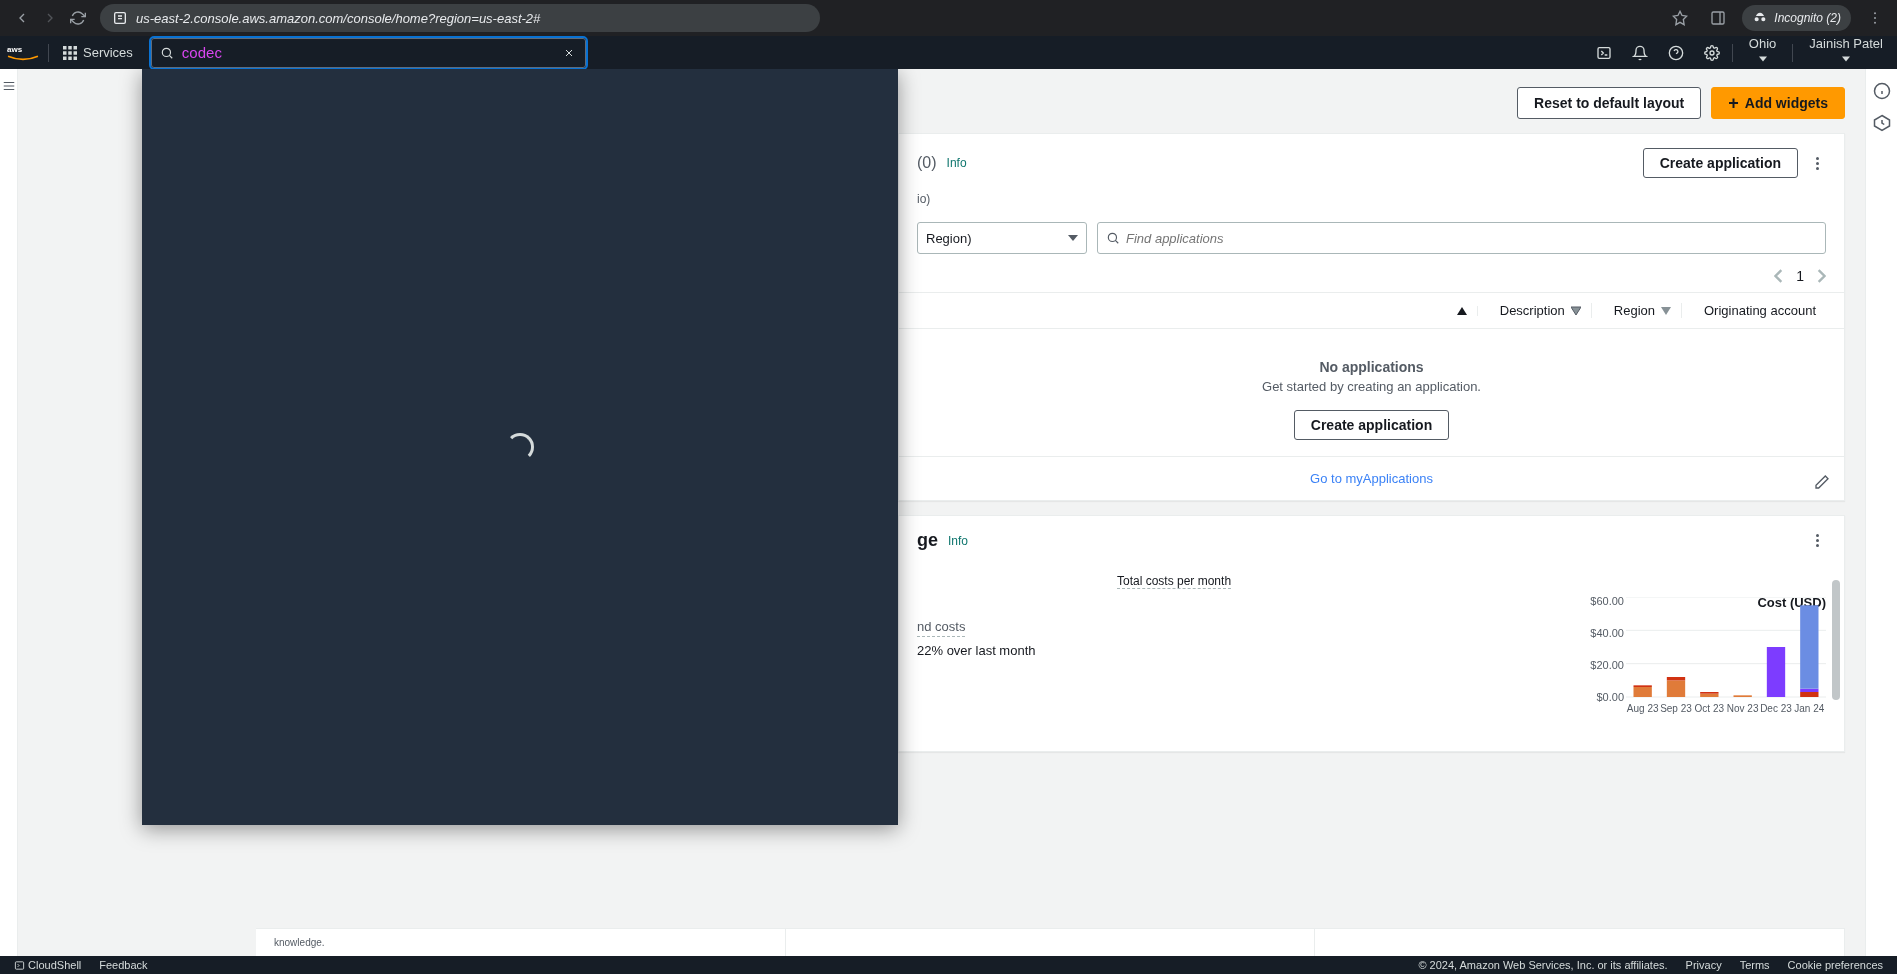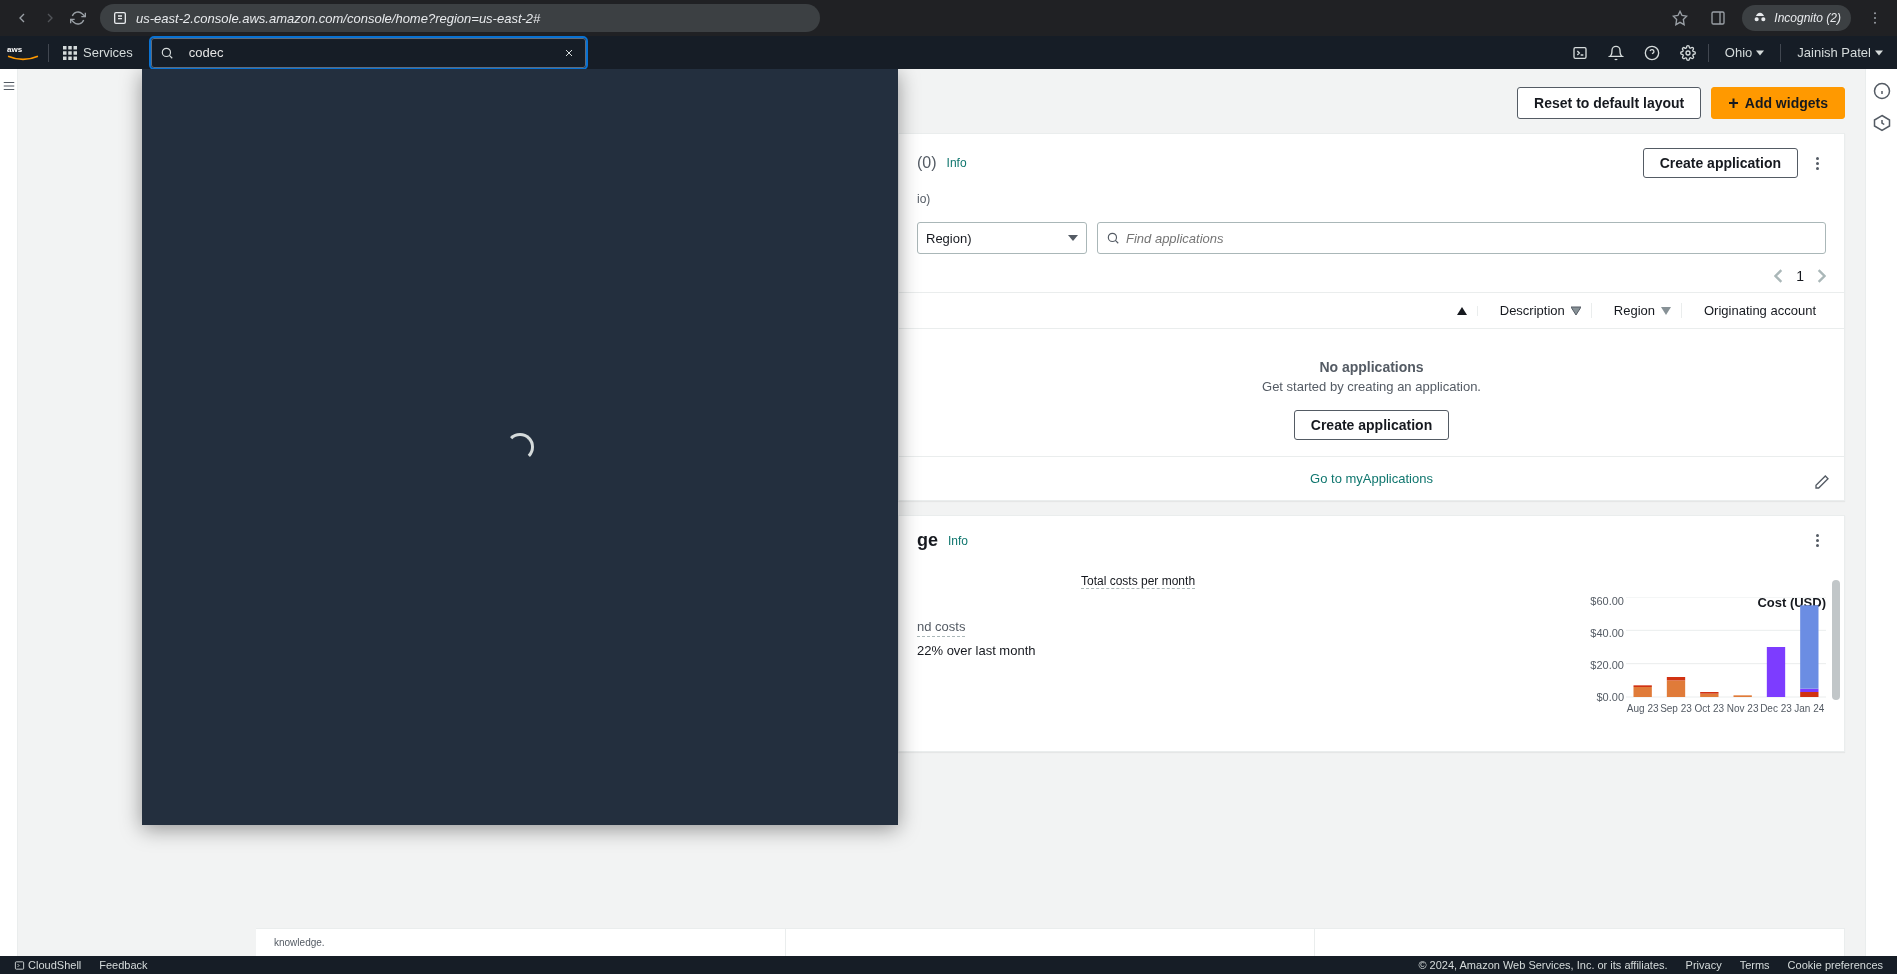--- a/index.html
+++ b/index.html
@@ -12,25 +12,25 @@
 .browser-chrome .right { margin-left: auto; display: flex; align-items: center; gap: 10px; }
 .browser-chrome .incognito-pill { display: flex; align-items: center; gap: 6px; background: #3c4043; border-radius: 14px; height: 26px; padding: 0 10px; font-size: 12px; color: #e8eaed; }
 .browser-chrome svg { width: 16px; height: 16px; }
 
 
 .aws-nav { height: 33px; background: #161d26; display: flex; align-items: center; color: #d5dbdb; font-size: 13px; }
 .aws-nav .logo { width: 46px; display: flex; align-items: center; justify-content: center; }
 .aws-nav .services-btn { display: flex; align-items: center; gap: 6px; padding: 0 12px; height: 100%; cursor: pointer; }
 .aws-nav .search-wrap { flex: 0 0 435px; margin-left: 6px; }
 .aws-nav .search-box { display: flex; align-items: center; height: 30px; background: #161d26; border: 1px solid #5f6b7a; border-radius: 3px; padding: 0 8px; gap: 8px; position: relative; outline: 2px solid #0972d3; outline-offset: 0; }
-.aws-nav .search-box input { flex: 1; background: transparent; border: none; outline: none; color: #e5e5e5; font-size: 13px; margin-left: 7px; }
+.aws-nav .search-box input { flex: 1; background: transparent; border: none; outline: none; color: #d946ef; font-size: 15px; }
 .aws-nav .search-box .clear { width: 16px; height: 16px; display: flex; align-items: center; justify-content: center; color: #d5dbdb; cursor: pointer; }
 .aws-nav .nav-right { margin-left: auto; display: flex; align-items: center; height: 100%; }
 .aws-nav .nav-icon { width: 36px; height: 100%; display: flex; align-items: center; justify-content: center; cursor: pointer; color: #d5dbdb; }
-.aws-nav .nav-text { padding: 0 14px; height: 100%; display: flex; align-items: center; gap: 4px; cursor: pointer; }
+.aws-nav .nav-text { padding: 0 14px; height: 100%; display: flex; align-items: center; gap: 4px; cursor: pointer; flex-direction: column; }
 .aws-nav .divider { width: 1px; height: 18px; background: #414750; margin: 0 2px; }
 
 
 .main-row { display: flex; height: calc(974px - 36px - 33px - 18px); position: relative; }
 .left-rail { width: 18px; background: #fff; border-right: 1px solid #eaeded; display: flex; align-items: flex-start; justify-content: center; padding-top: 10px; }
 .left-rail svg { width: 14px; height: 14px; color: #545b64; }
 .content { flex: 1; background: #f2f3f3; position: relative; overflow: hidden; padding: 0; }
 .right-rail { width: 32px; background: #fff; border-left: 1px solid #eaeded; display: flex; flex-direction: column; align-items: center; padding-top: 12px; gap: 12px; }
 .right-rail .rail-icon { width: 20px; height: 20px; display: flex; align-items: center; justify-content: center; color: #545b64; cursor: pointer; }
 
@@ -68,28 +68,28 @@
 .col-header-row { display: flex; border-top: 1px solid #eaeded; border-bottom: 1px solid #eaeded; padding: 10px 18px; font-size: 13px; color: #16191f; gap: 12px; justify-content: flex-end; align-items: center; }
 .col-header { display: flex; align-items: center; gap: 6px; font-weight: 400; padding: 0 10px; border-right: 1px solid #eaeded; }
 .col-header:last-child { border-right: none; }
 .sort-icon { width: 10px; height: 10px; }
 
 .empty-state { text-align: center; padding: 30px 18px 16px; }
 .empty-state .msg1 { font-size: 14px; font-weight: 700; color: #545b64; margin-bottom: 4px; }
 .empty-state .msg2 { font-size: 13px; color: #545b64; margin-bottom: 16px; }
 
 .card-footer { border-top: 1px solid #eaeded; padding: 14px 18px; display: flex; align-items: center; justify-content: center; position: relative; }
-.card-footer a { color: #0f766e; font-size: 13px; cursor: pointer; }
+.card-footer a { color: #3b82f6; font-size: 13px; cursor: pointer; }
 .edit-icon { position: absolute; right: 14px; bottom: 10px; width: 16px; height: 16px; color: #545b64; cursor: pointer; }
 
 
 .cost-card .dashed { border-bottom: 1px dashed #aab7b8; display: inline-block; padding-bottom: 2px; }
 .cost-body { display: flex; padding: 8px 18px 8px; gap: 24px; font-size: 13px; color: #16191f; }
 .cost-left { flex: 0 0 140px; }
-.cost-chart { flex: 1; position: relative; }
+.cost-chart { flex: 1; position: relative; margin-left: 36px; }
 .chart-ylbl { position: absolute; right: 202px; font-size: 11px; color: #545b64; }
 .chart-svg-wrap { position: absolute; right: 0; top: 24px; width: 200px; height: 124px; }
 .chart-title { font-size: 12px; color: #16191f; border-bottom: 1px dashed #aab7b8; display: inline-block; margin-bottom: 6px; }
 .chart-sub { font-size: 13px; font-weight: 700; color: #16191f; margin-bottom: 4px; text-align: right; }
 .cost-scroll { position: absolute; right: 4px; top: 64px; width: 8px; height: 120px; background: #c1c6c8; border-radius: 4px; }
 .cost-stat { font-size: 13px; color: #545b64; }
 .cost-trend { color: #16191f; }
 
 
 .knowledge-strip { position: absolute; left: 238px; bottom: 0; right: 20px; display: flex; background: #fff; border-top: 1px solid #eaeded; }

